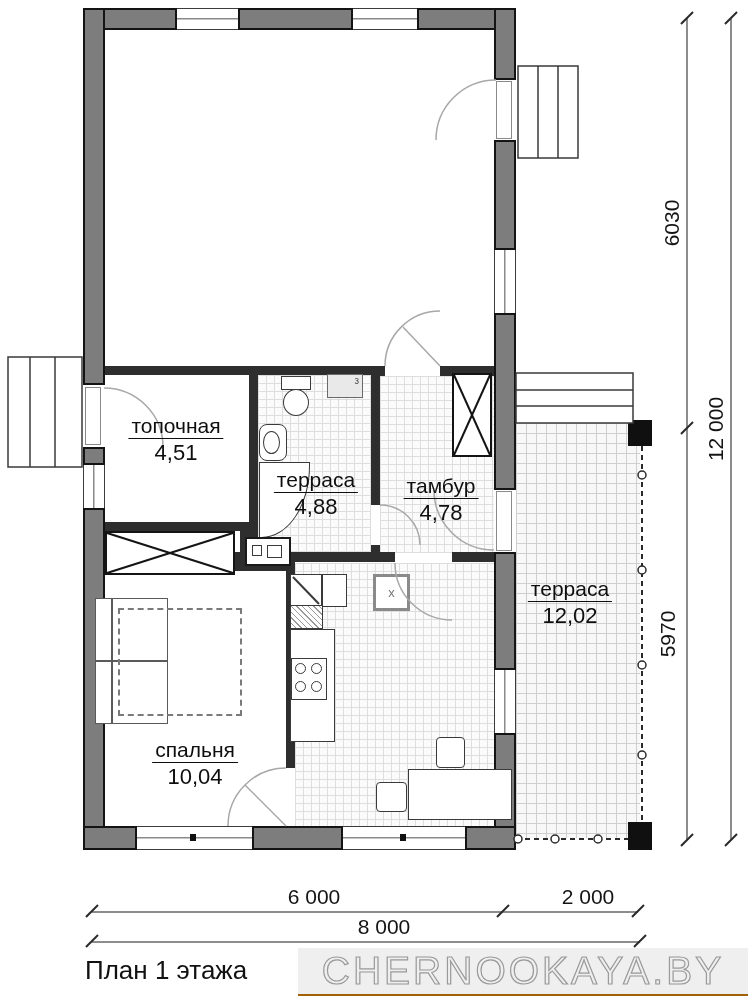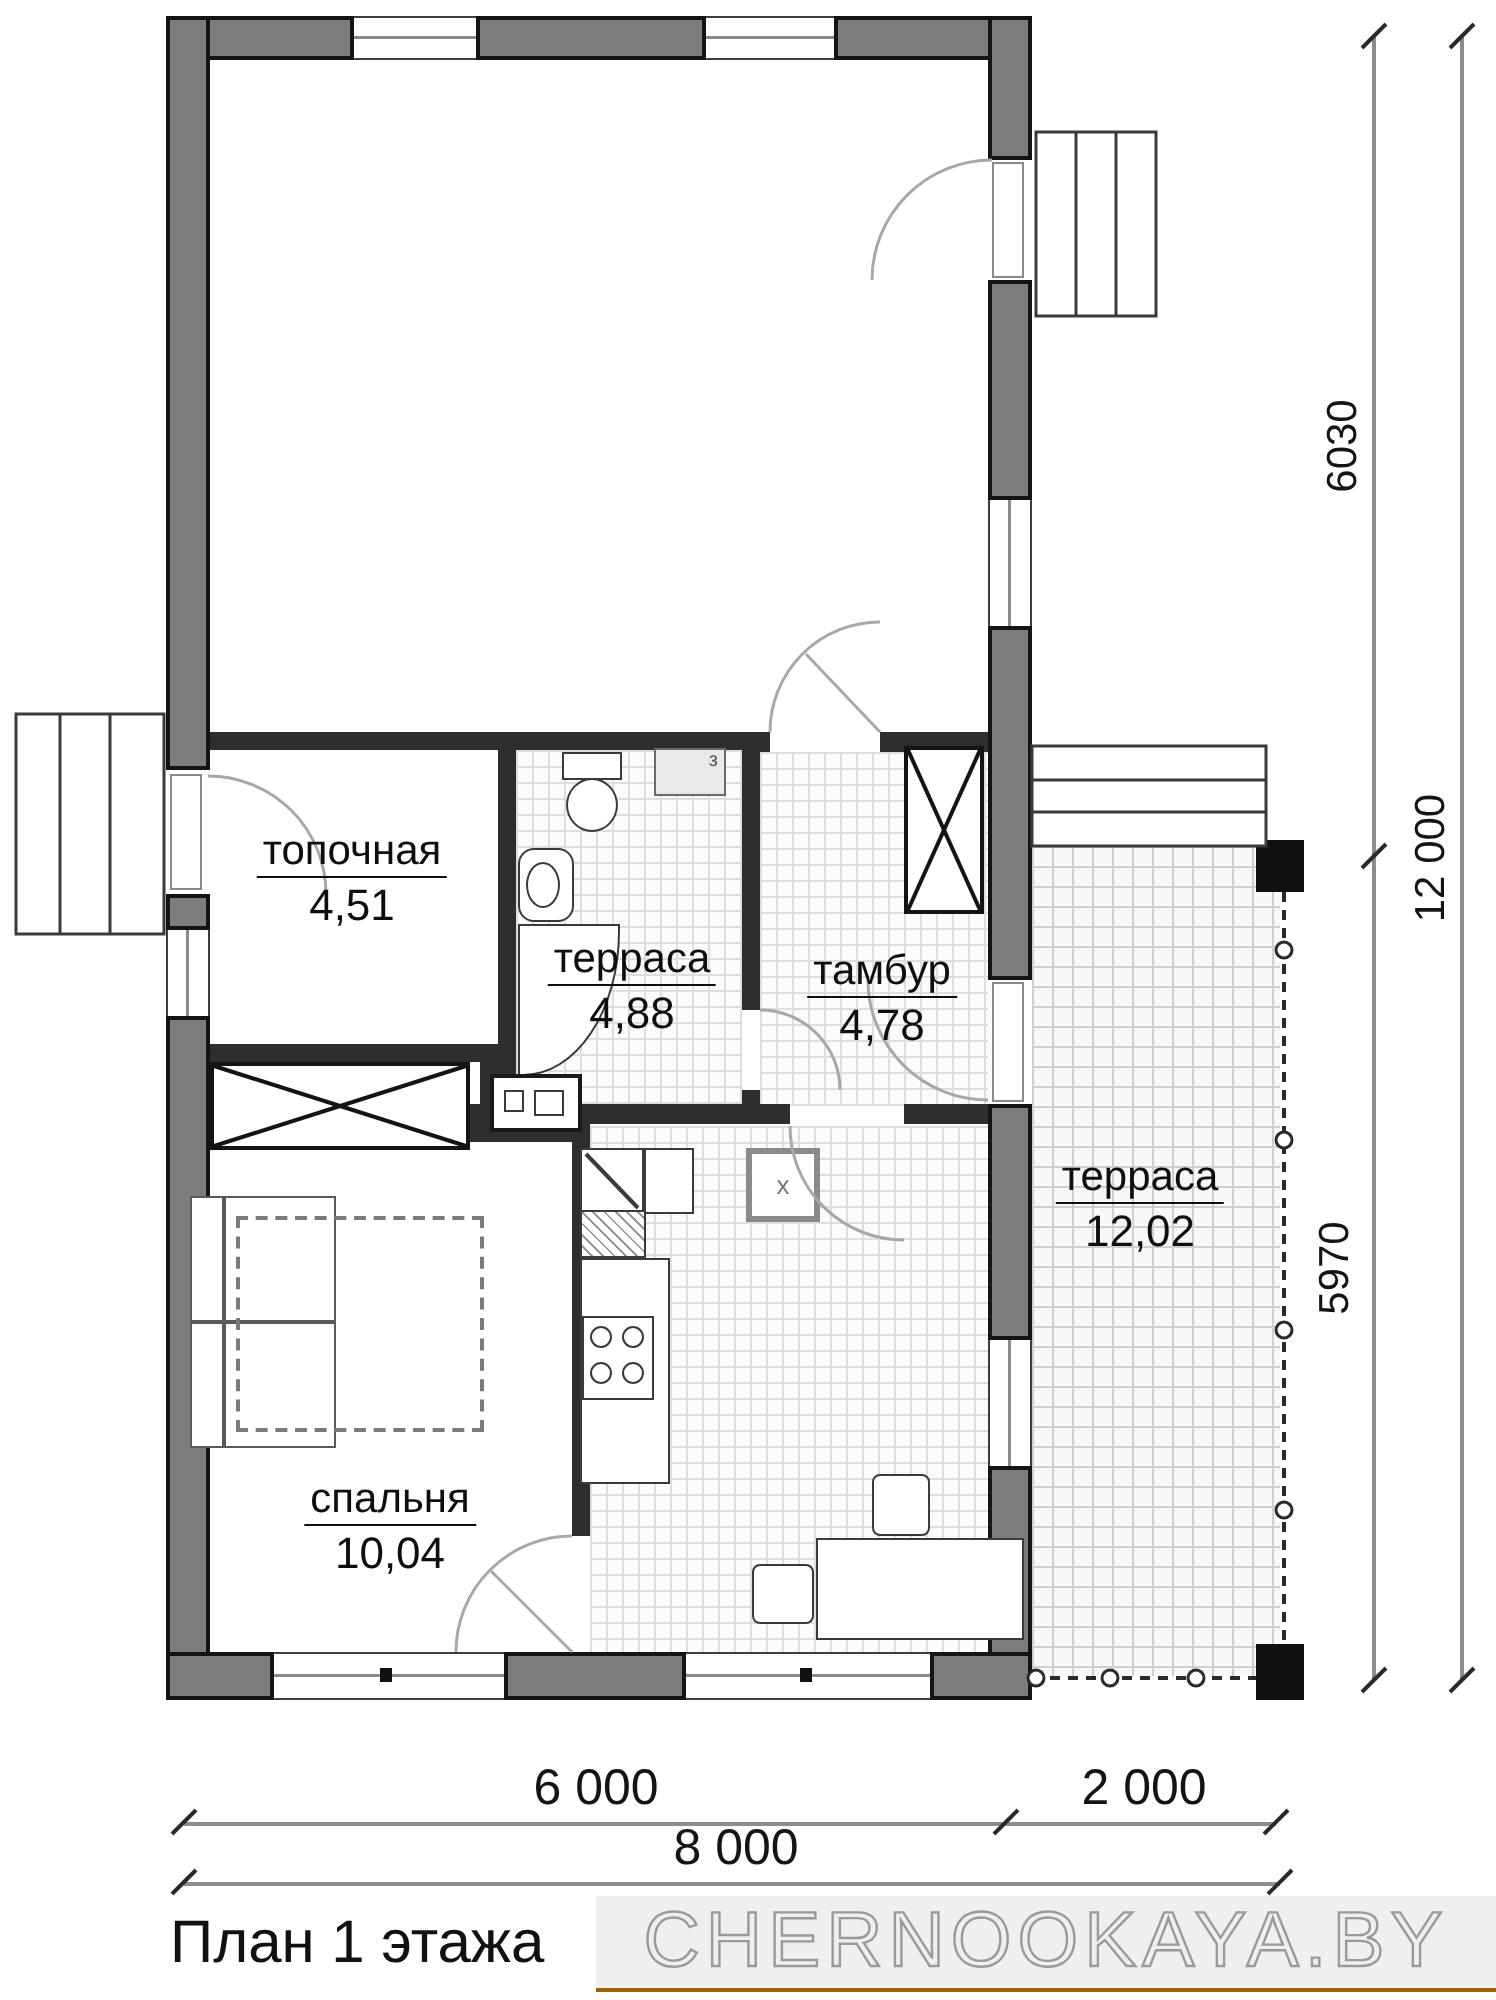--- a/index.html
+++ b/index.html
@@ -26,24 +26,24 @@
   .tile-t{background-color:#f8f8f8;
     background-image:linear-gradient(#cfcfcf 1px,transparent 1px),linear-gradient(90deg,#cfcfcf 1px,transparent 1px);
     background-size:10px 10px;}
   .fixture{background:#fff;border:1.5px solid #3a3a3a;}
   .room-label{position:absolute;transform:translate(-50%,0);text-align:center;color:#0e0e0e;white-space:nowrap;}
   .room-label .rname{font-size:21px;border-bottom:1.5px solid #0e0e0e;padding:0 3px;line-height:1.15;}
   .room-label .rarea{font-size:22px;line-height:1.2;padding-top:1px;}
   .dimline{background:#8c8c8c;}
   .tick{position:absolute;width:17px;height:2px;background:#2a2a2a;
         transform:translate(-50%,-50%) rotate(-45deg);}
-  .hdim{position:absolute;transform:translate(-50%,-100%);font-size:25px;color:#141414;white-space:nowrap;}
+  .hdim{position:absolute;transform:translate(-50%,-100%);font-size:21px;color:#141414;white-space:nowrap;margin-left:16px;}
   .vdim{position:absolute;transform:translate(-50%,-50%) rotate(-90deg);font-size:21px;color:#141414;white-space:nowrap;}
   .burner{position:absolute;width:11px;height:11px;border:1.5px solid #3a3a3a;border-radius:50%;background:#fff;box-sizing:border-box;}
-  #title{position:absolute;left:85px;top:955px;font-size:30px;color:#111;}
+  #title{position:absolute;left:85px;top:955px;font-size:26px;color:#111;}
   #watermark{position:absolute;left:298px;top:948px;width:450px;height:46px;background:#efefef;
      font-size:39px;letter-spacing:3px;color:rgba(0,0,0,0);-webkit-text-stroke:1.2px #9a9a9a;
      border-bottom:2px solid #a16207;text-align:center;line-height:46px;white-space:nowrap;}
   .blk{background:#101010;}
 </style>
 </head>
 <body>
 
 <div id="plan">
 

